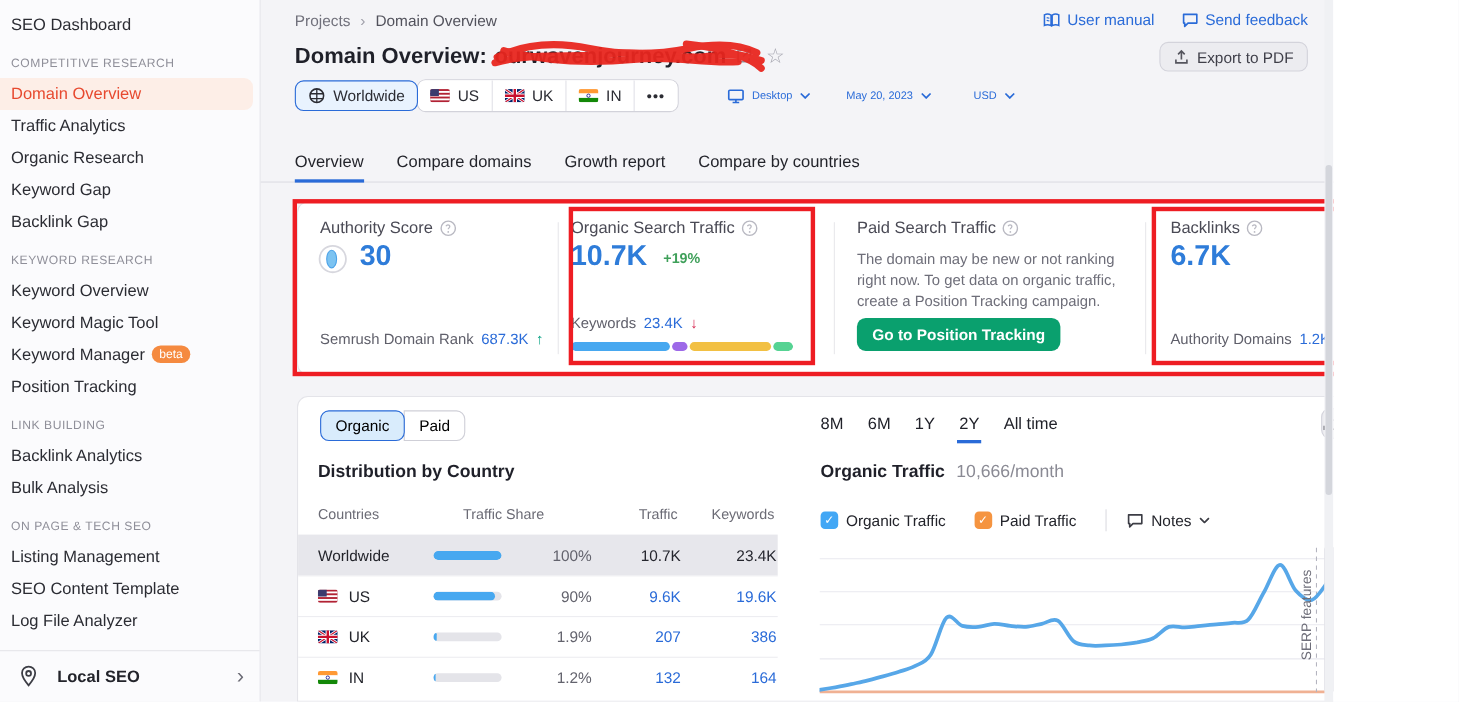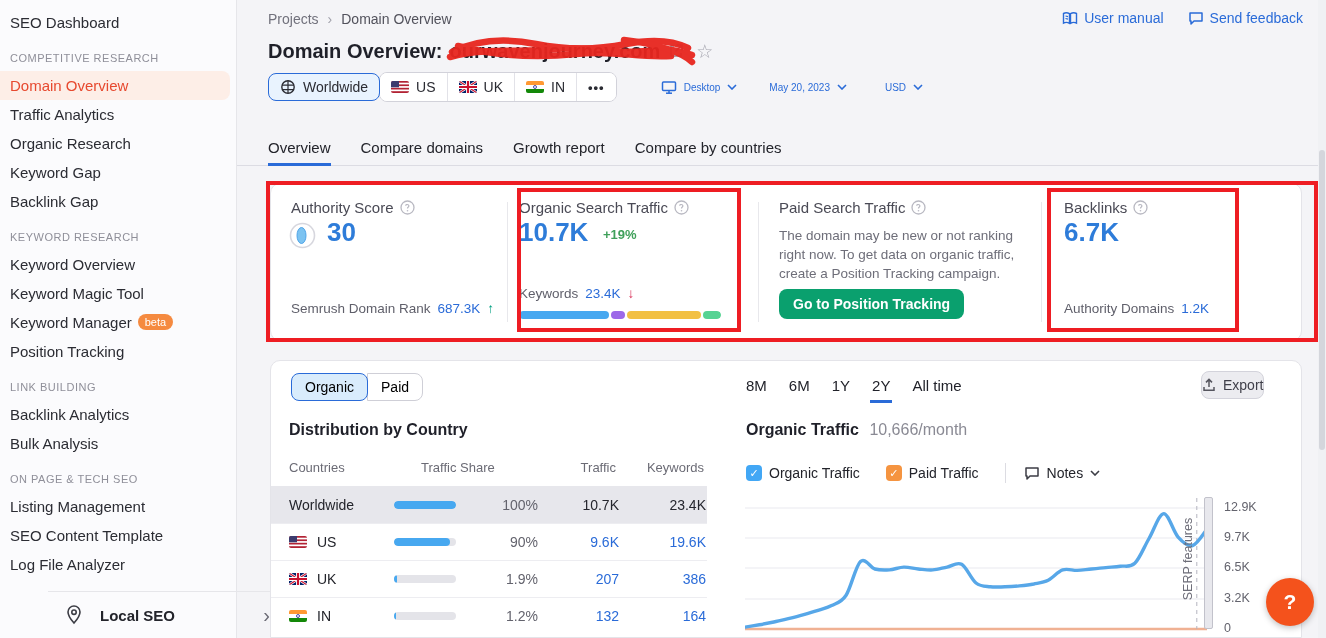--- a/index.html
+++ b/index.html
@@ -1,31 +1,31 @@
 <!DOCTYPE html>
 <html><head>
 <meta charset="utf-8">
 <style>
   * { box-sizing: border-box; margin: 0; padding: 0; }
   html,body { width:1326px; height:638px; }
   #app {
-    position: relative; width:1326px; height:638px; overflow:hidden;
+    position: relative; width:1212px; height:638px; overflow:hidden;
     background:#f4f4f7; font-family:"Liberation Sans", sans-serif; color:#23242b;
   }
   
   #sidebar { position:absolute; left:0; top:0; width:237px; height:638px;
     background:#fbfbfd; border-right:1px solid #e6e6ea; padding-top:8px; }
   .sb-item { height:29px; line-height:29px; padding:0 10px; font-size:15px; color:#2b2c33; cursor:pointer; white-space:nowrap; }
   .sb-item.first { margin-bottom:12px; }
   .sb-item.active { background:#fdeee7; color:#e7492f; border-radius:0 8px 8px 0; margin-right:6px; }
   .sb-sec { margin:15px 10px 7px; font-size:11px; letter-spacing:.5px; color:#8f8f99; }
   .beta-pill { display:inline-block; margin-left:6px; background:#f58a40; color:#fff;
     font-size:11px; line-height:16px; padding:0 7px; border-radius:9px; vertical-align:2px; }
   #local-seo { position:absolute; left:0; bottom:0; width:236px; height:47px;
-    border-top:1px solid #e6e6ea; display:flex; align-items:center; padding:0 14px 0 16px; cursor:pointer;margin-left:48px; }
+    border-top:1px solid #e6e6ea; display:flex; align-items:center; padding:0 14px 0 16px; cursor:pointer; }
   #local-seo .lbl { font-weight:bold; font-size:15px; margin-left:16px; flex:1; }
   #local-seo .chev-r { font-size:20px; color:#6b6b75; }
   
   #breadcrumb { position:absolute; left:268px; top:11px; font-size:14px; color:#71717c; display:flex; gap:9px; align-items:center; }
   #breadcrumb .crumb2 { color:#52525c; }
   #top-links { position:absolute; right:23px; top:10px; display:flex; gap:24px; align-items:center;
     color:#2a6bd8; font-size:14px; }
   .tlink { display:flex; align-items:center; gap:6px; cursor:pointer; }
   #titlebar { position:absolute; left:268px; top:36px; height:30px; display:flex; align-items:center; font-size:20px; font-weight:bold; color:#1f2029; }
   #titlebar .domain { margin-left:7px; }
@@ -204,20 +204,29 @@
     </svg>
     <span class="ext-icon">
         <svg width="16" height="16" viewBox="0 0 16 16">
           <path d="M6 3H3v10h10v-3" fill="none" stroke="#8f8f99" stroke-width="1.6"></path>
           <path d="M8.5 2H14v5.5M14 2L7.5 8.5" fill="none" stroke="#8f8f99" stroke-width="1.6"></path>
         </svg>
       </span>
     <span class="star">☆</span>
   </div>
 
+  <button id="export-pdf">
+    <span>
+        <svg width="14" height="14" viewBox="0 0 14 14">
+          <path d="M7 9V1.8M4 4.4L7 1.4l3 3" fill="none" stroke="#55555e" stroke-width="1.5"></path>
+          <path d="M2 9v3.2h10V9" fill="none" stroke="#55555e" stroke-width="1.5"></path>
+        </svg>
+      </span>
+    <span>Export to PDF</span>
+  </button>
 
   <div id="filterbar">
     <button class="region-btn selected">
       <span>
           <svg width="16" height="16" viewBox="0 0 16 16">
             <circle cx="8" cy="8" r="6.2" fill="none" stroke="#2b2c33" stroke-width="1.4"></circle>
             <path d="M8 1.8v12.4M2 6.2h12M2.4 10.6h11.2" fill="none" stroke="#2b2c33" stroke-width="1.2"></path>
           </svg>
         </span>
       <span>Worldwide</span>

